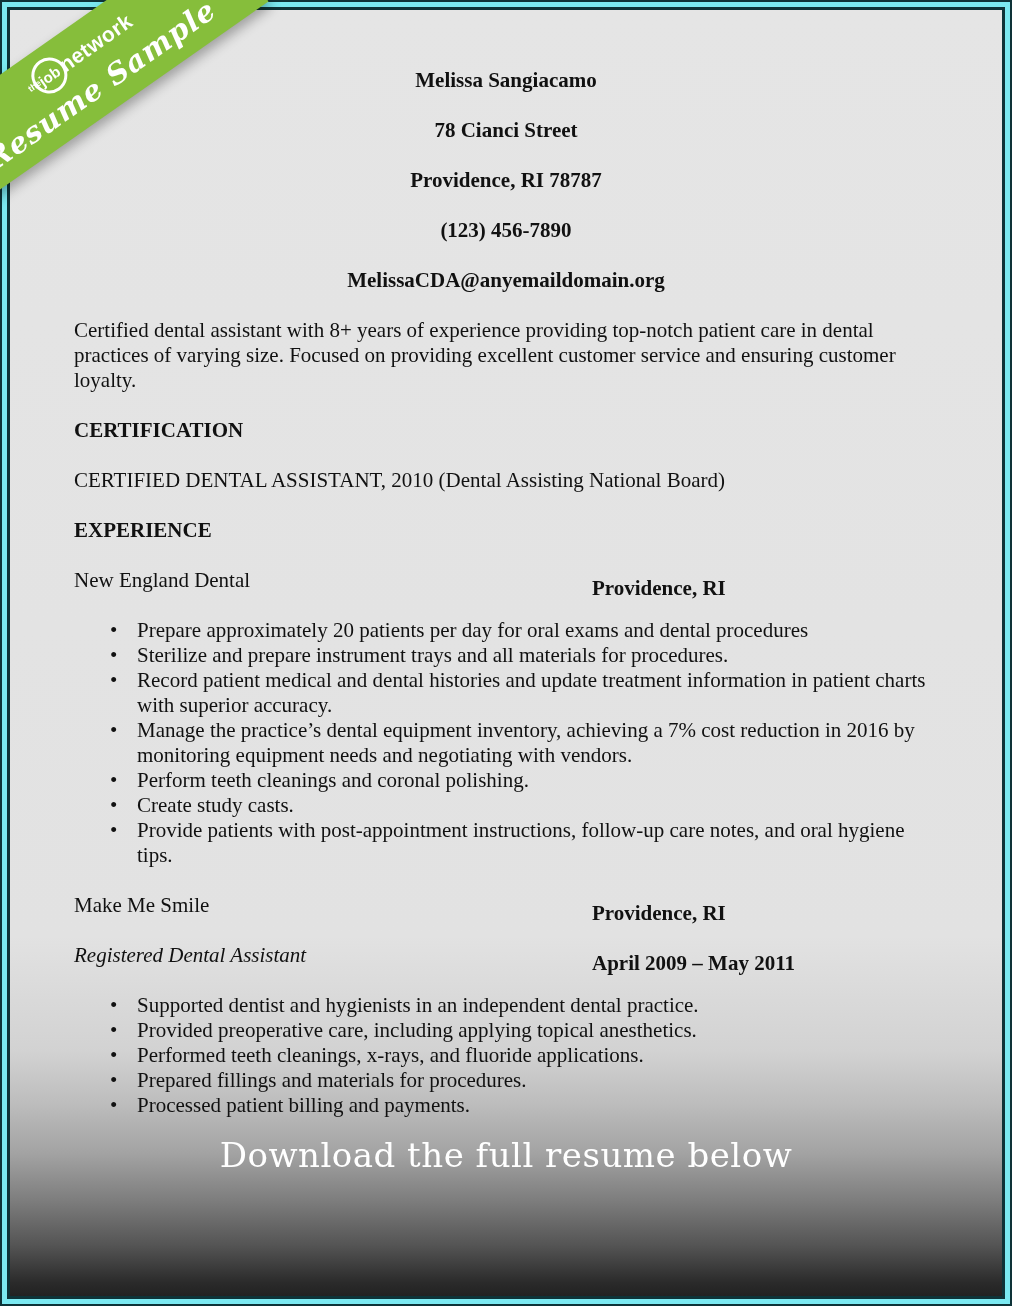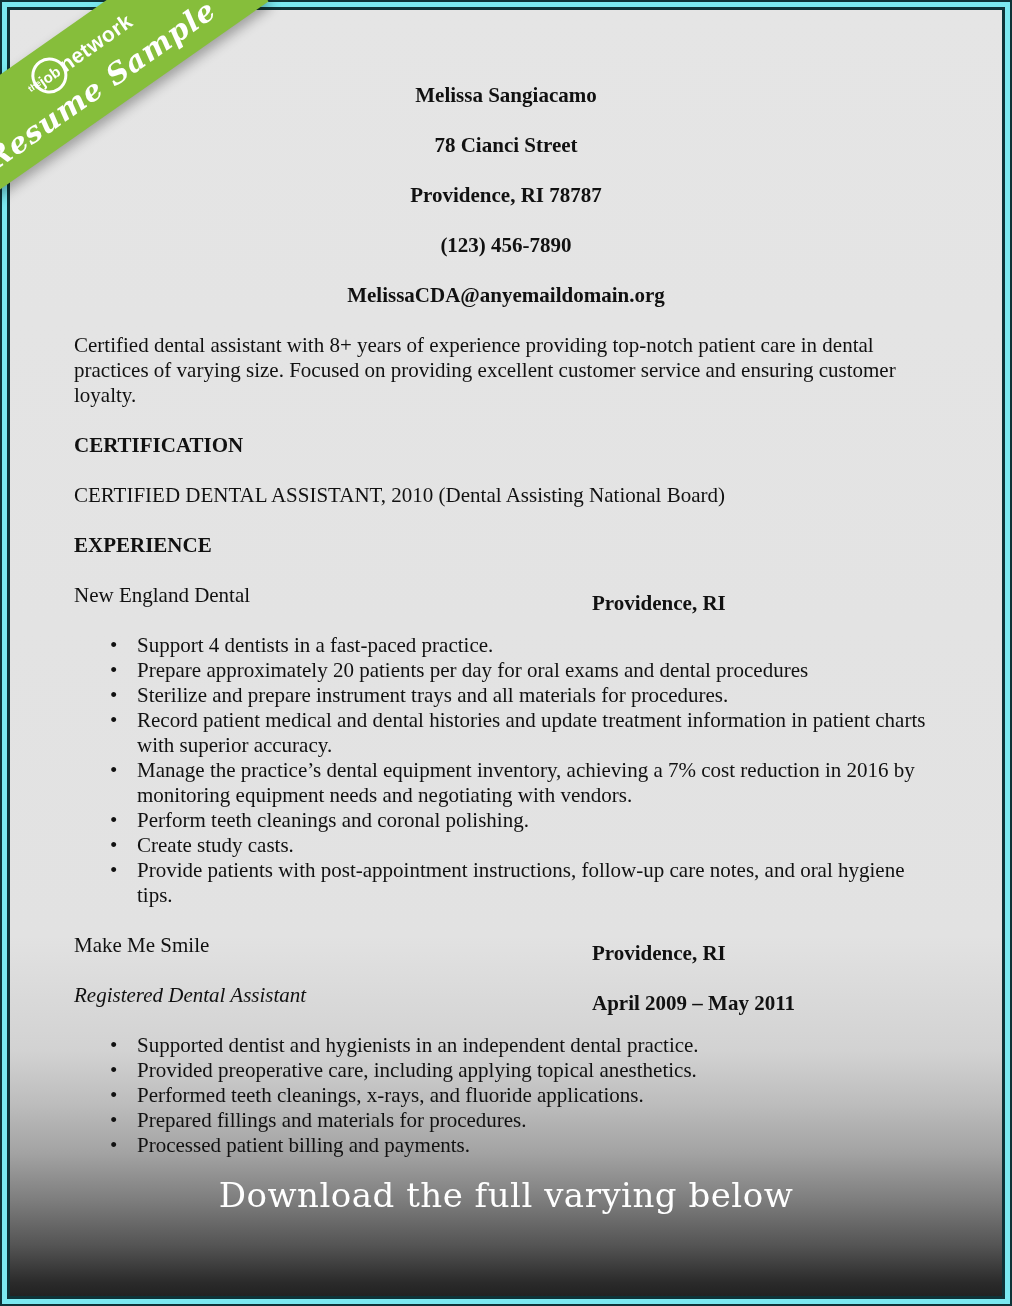--- a/index.html
+++ b/index.html
@@ -6,21 +6,21 @@
   body{
     width:1012px;height:1306px;position:relative;overflow:hidden;
     background:#0e3338;
     font-family:"Liberation Serif", serif;
   }
   
   .frame-cyan{position:absolute;inset:2px;background:#7be9f1;}
   .frame-inner{position:absolute;inset:7px;background:#0e3338;}
   .content{
     position:absolute;inset:10px;box-sizing:border-box;
-    padding:48px 64px 0 64px;
+    padding:33px 64px 0 64px;
     color:#111;font-size:21px;
     background:linear-gradient(180deg,
       #e5e5e5 0%, #e2e2e2 72%, #d2d2d2 81%, #bdbdbd 85%,
       #a2a2a2 89%, #7e7e7e 92.5%, #555555 96%, #2a2a2a 99%, #222222 100%);
     overflow:hidden;
   }
   
   .content p{margin:25px 0 0 0;line-height:25px;}
   .center-bold{text-align:center;font-weight:bold;}
   .heading{font-weight:bold;}
@@ -87,21 +87,20 @@
   <p>CERTIFIED DENTAL ASSISTANT, 2010 (Dental Assisting National Board)</p>
 
   <p class="heading">EXPERIENCE</p>
 
   <p class="row">
     <span>New England Dental</span>
     <span class="right">Providence, RI</span>
   </p>
 
   <ul class="bullets">
-    <li>Support 4 dentists in a fast-paced practice.</li>
     <li>Prepare approximately 20 patients per day for oral exams and dental procedures</li>
     <li>Sterilize and prepare instrument trays and all materials for procedures.</li>
     <li>Record patient medical and dental histories and update treatment information in patient charts with superior accuracy.</li>
     <li>Manage the practice’s dental equipment inventory, achieving a 7% cost reduction in 2016 by monitoring equipment needs and negotiating with vendors.</li>
     <li>Perform teeth cleanings and coronal polishing.</li>
     <li>Create study casts.</li>
     <li>Provide patients with post-appointment instructions, follow-up care notes, and oral hygiene tips.</li>
   </ul>
 
   <p class="row">
@@ -114,21 +113,21 @@
   </p>
 
   <ul class="bullets">
     <li>Supported dentist and hygienists in an independent dental practice.</li>
     <li>Provided preoperative care, including applying topical anesthetics.</li>
     <li>Performed teeth cleanings, x-rays, and fluoride applications.</li>
     <li>Prepared fillings and materials for procedures.</li>
     <li>Processed patient billing and payments.</li>
   </ul>
 
-  <p class="footer-label">Download the full varying below</p>
+  <p class="footer-label">Download the full resume below</p>
 
 </div>
 
 <div class="ribbon">
   <div class="ribbon-logo">
     <span class="logo-the">the</span>
     <span class="logo-circle">
       <span class="logo-job">job</span>
     </span>
     <span class="logo-network">network</span>

